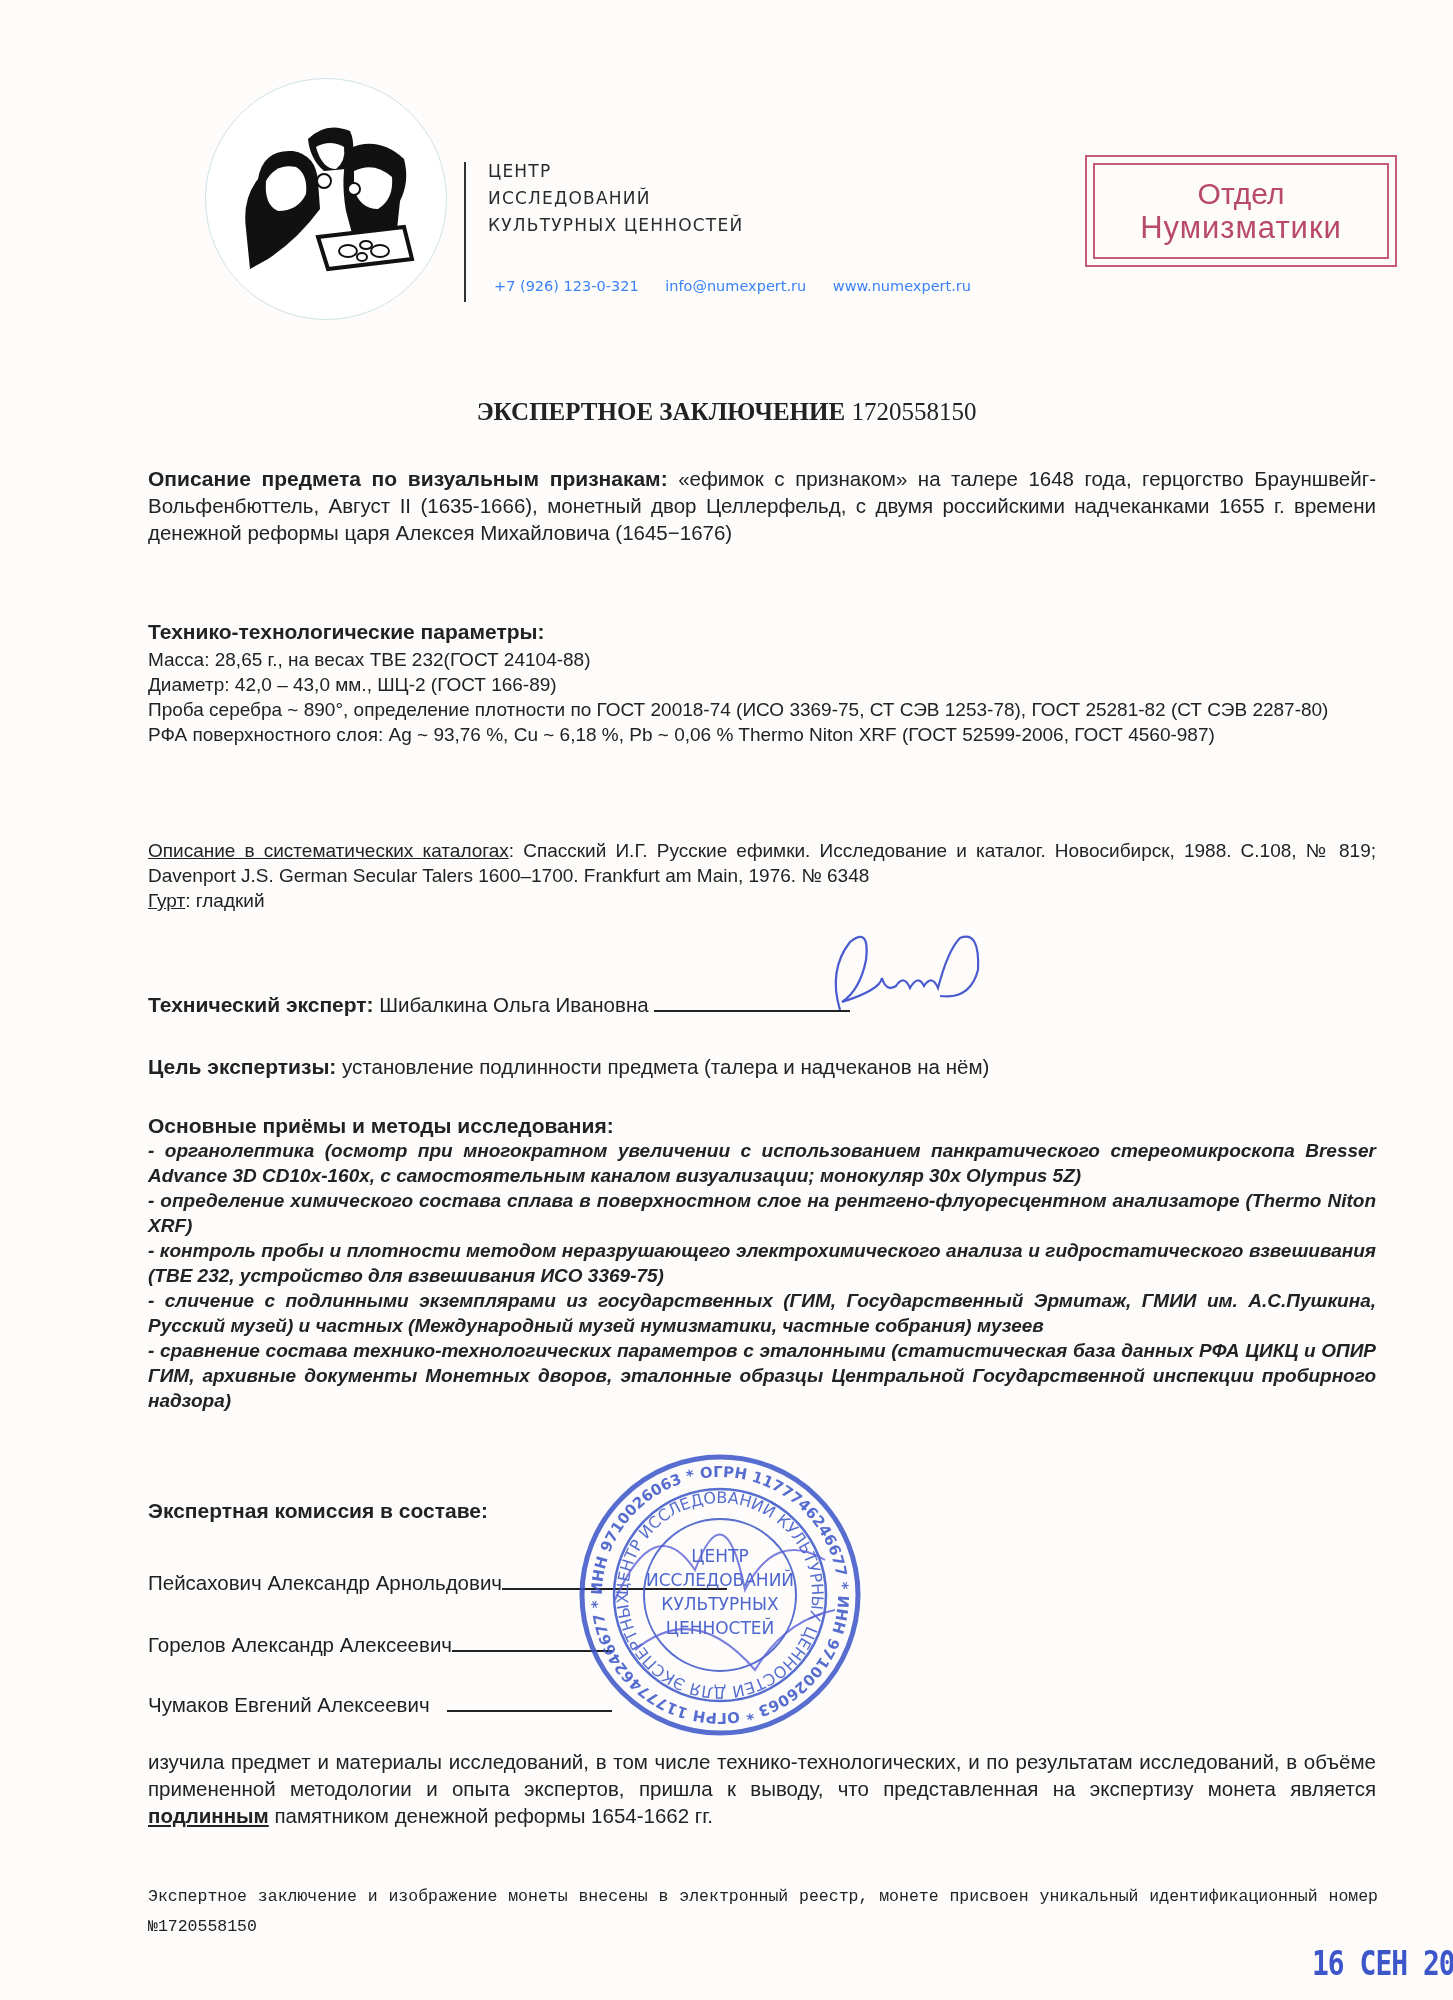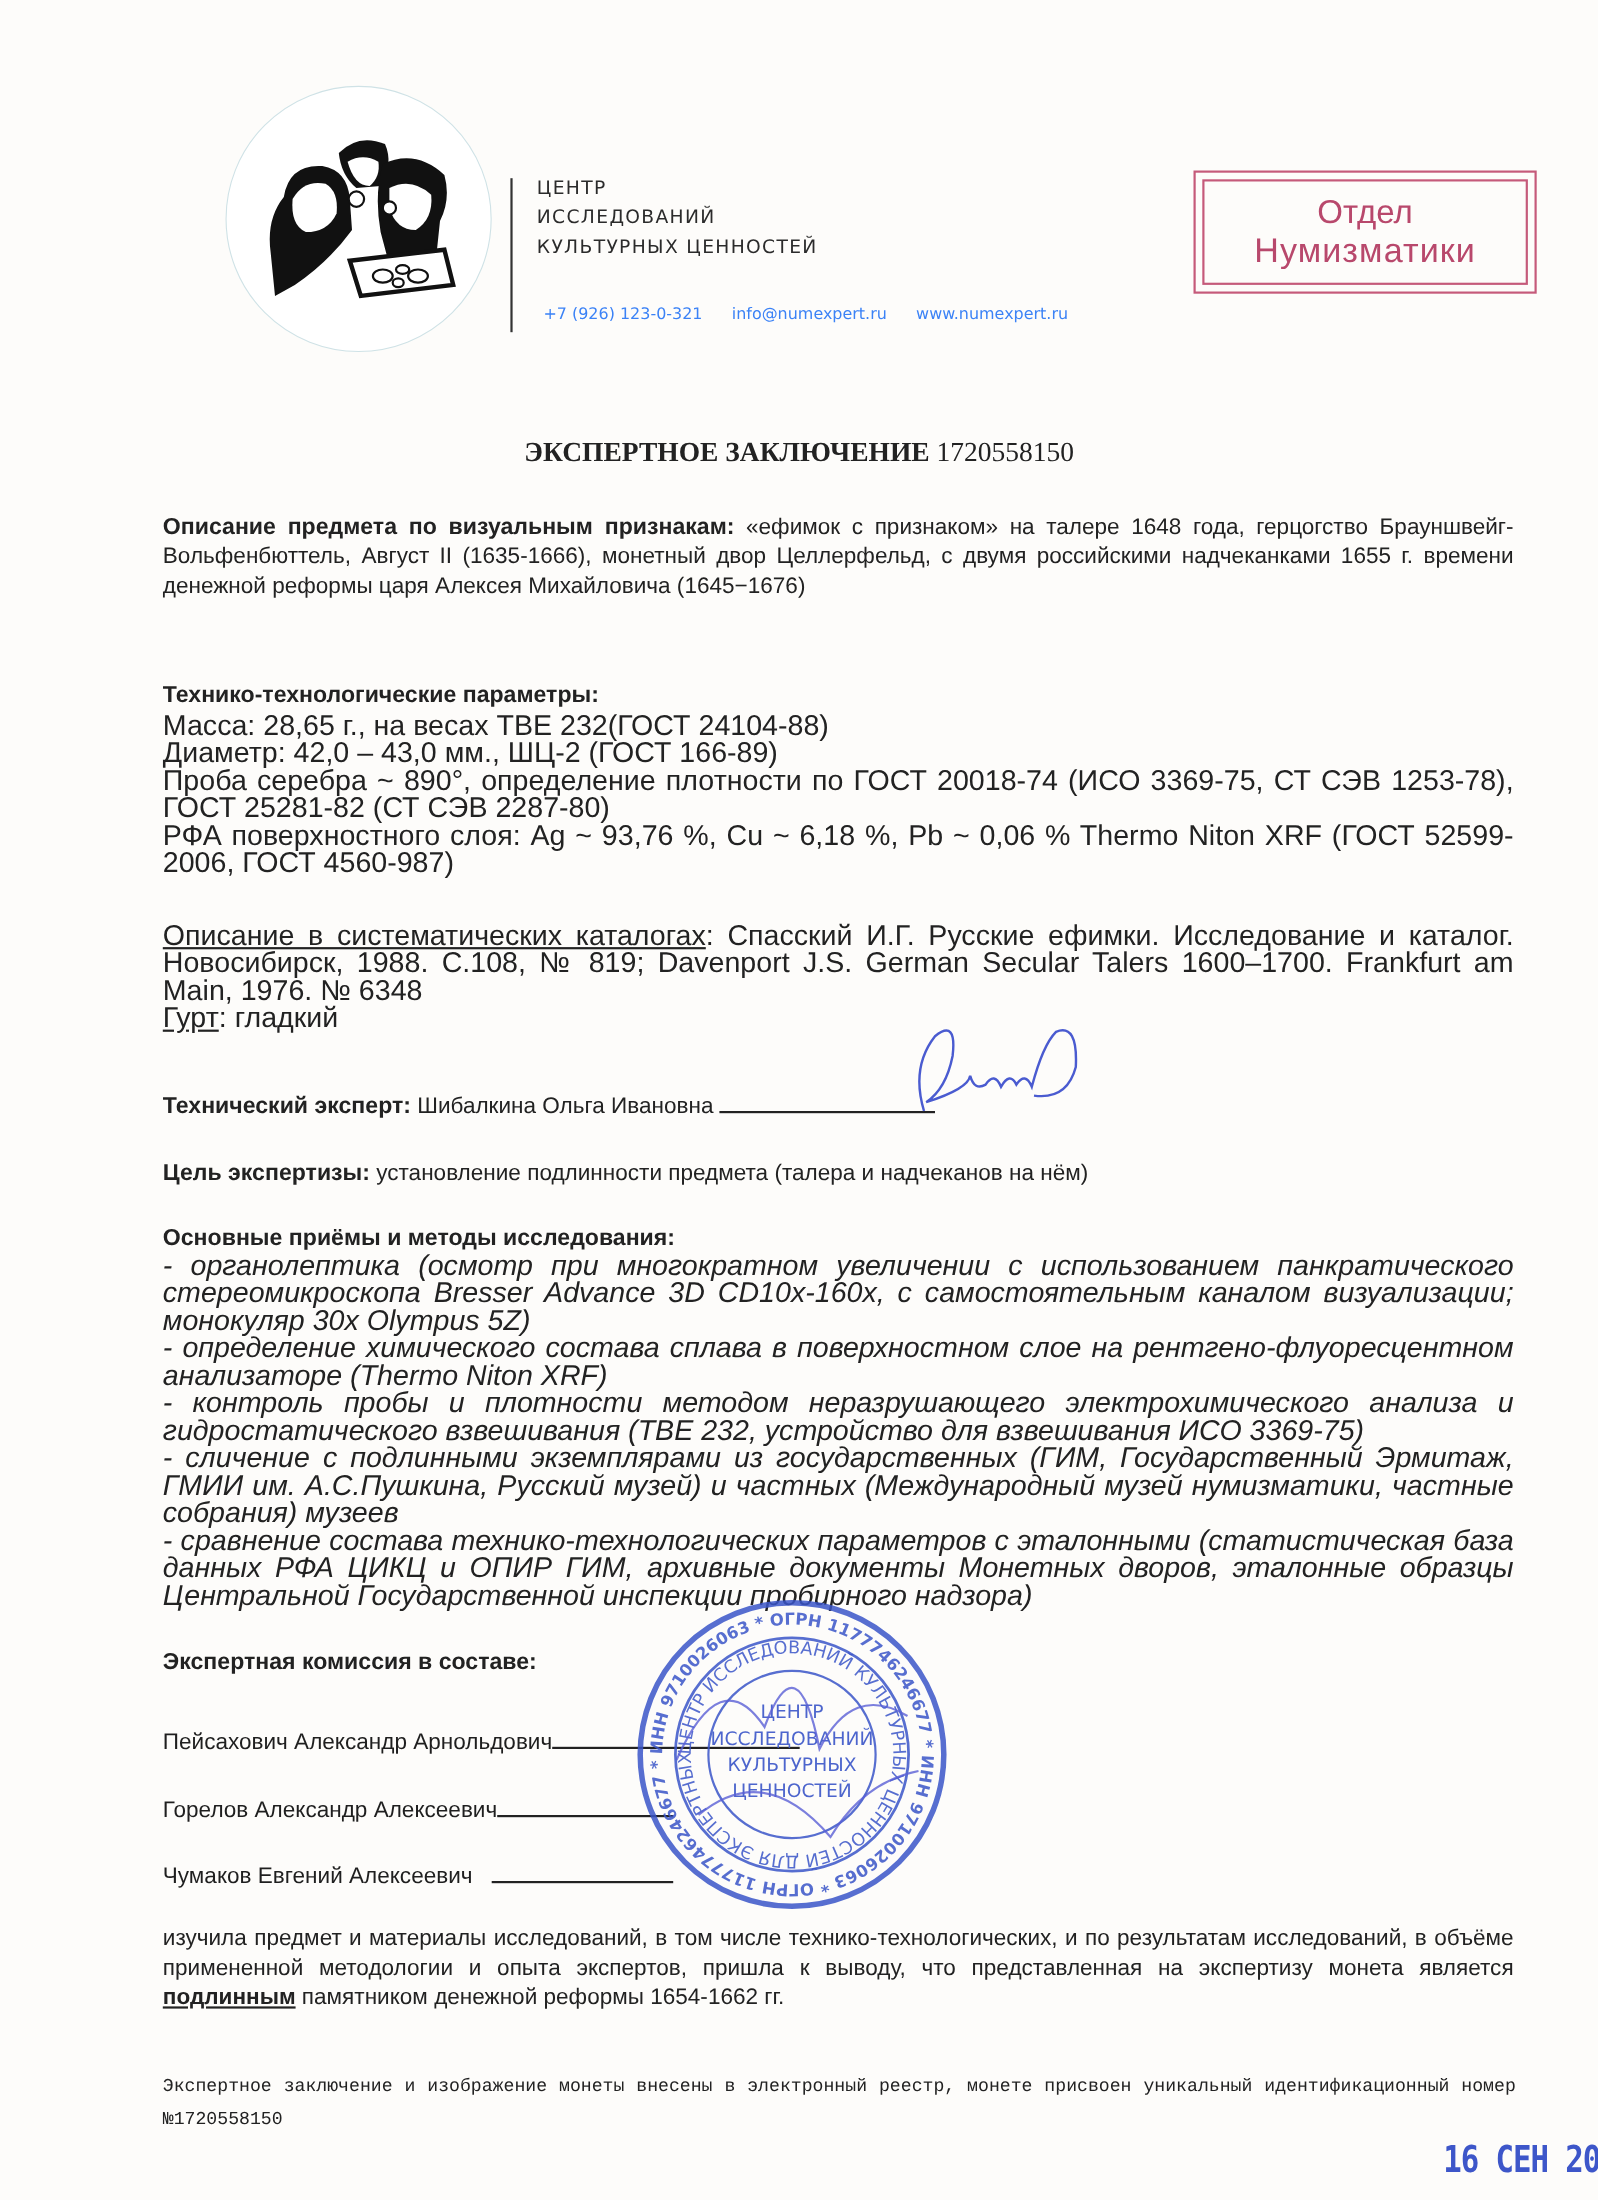--- a/index.html
+++ b/index.html
@@ -46,24 +46,24 @@
     left: 0; width: 1453px; top: 398px; text-align: center;
     font-family: Liberation Serif, serif; font-size: 25px; font-weight: bold; color: #222;
   }
   .doc-title .num { font-weight: normal; }
 
   
   .para {
     left: 148px; width: 1228px; font-size: 20.5px; line-height: 27px;
     text-align: justify; color: #222;
   }
-  .para.small { font-size: 26px; line-height: 25px; }
+  .para.small { font-size: 19px; line-height: 25px; }
   .b { font-weight: bold; }
   .u { text-decoration: underline; margin-top: 20px; }
-  .it { font-style: italic; }
+  .it { font-style: italic; font-weight: bold; }
   .heading { font-weight: bold; font-size: 21px; }
   .sigline {
     display: inline-block; border-bottom: 2px solid #222; height: 20px; vertical-align: baseline;
   }
   .member { left: 148px; font-size: 20.5px; white-space: nowrap; }
   .footer-note {
     left: 148px; width: 1230px; font-family: Liberation Mono, monospace;
     font-size: 16.5px; line-height: 30px; color: #222; text-align: justify;
   }
   .date-stamp {

